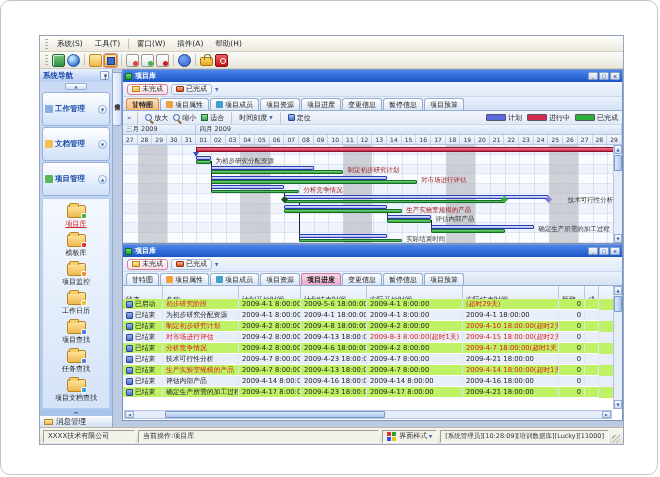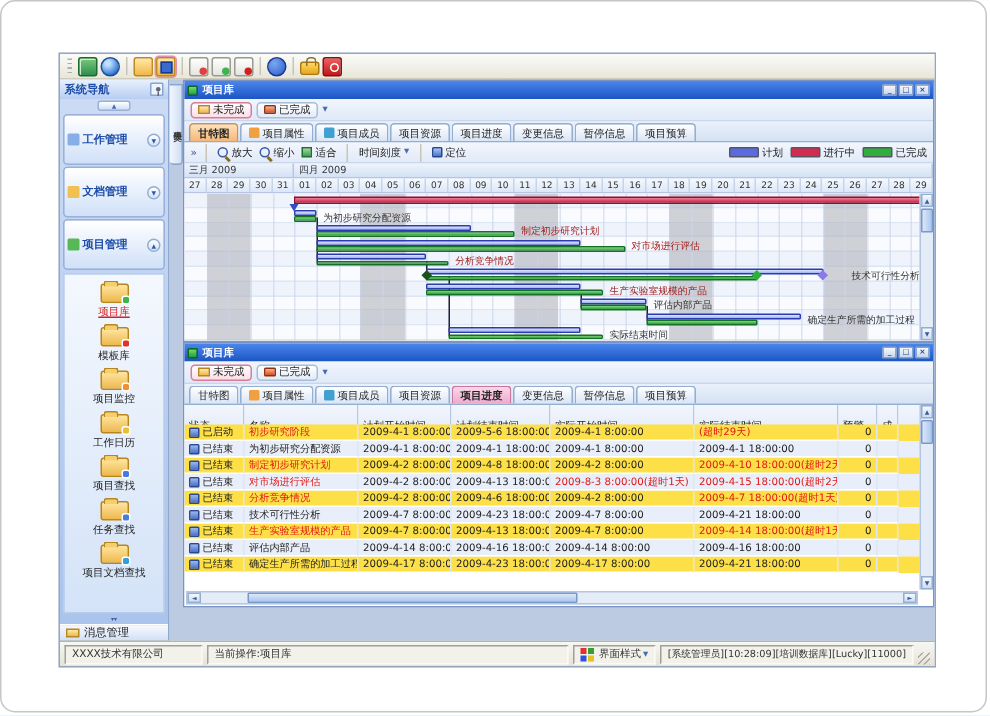--- a/index.html
+++ b/index.html
@@ -104,41 +104,52 @@
 .conn{position:absolute;width:1px;background:#223}
 .vsb{position:absolute;right:0;top:0;bottom:0;width:9px;background:#e4ecf7;border-left:1px solid #b6c6e2}
 .sbtn{position:absolute;left:0;width:8px;height:9px;background:linear-gradient(#f6f9fe,#cddcf2);border:1px solid #93aed0;font-size:4px;line-height:8px;text-align:center;color:#3a5a9a}
 .sthumb{position:absolute;left:0;width:8px;background:linear-gradient(90deg,#dce8fa,#aac6ee);border:1px solid #7898c8;border-radius:1px}
 
 .tblzone{flex:1;position:relative;background:#fff;overflow:hidden}
 .thead{display:flex;height:29px}
 .hc{background:linear-gradient(#f2f6fd,#dce6f6);border-right:1px solid #b8c8e0;border-bottom:1px solid #b8c8e0;font-size:7px;color:#222;display:flex;align-items:center;padding:0 3px;overflow:hidden;white-space:nowrap;flex-shrink:0}
 .trows{position:absolute;left:0;right:9px;top:13px}
 .tr{display:flex;height:11px}
-.tr.a{background:#fde047}.tr.b{background:#e9effa}
+.tr.a{background:#bef264}.tr.b{background:#e9effa}
 .td{font-size:6.8px;display:flex;align-items:center;padding:0 3px;border-right:1px solid #dde6f3;border-bottom:1px solid #fff;overflow:hidden;white-space:nowrap;flex-shrink:0;color:#222}
 .td.red{color:#e01818}
 .stico{display:inline-block;width:7px;height:7px;background:linear-gradient(#9ab8f0,#4a70c8);border:1px solid #2a4890;border-radius:1px;margin-right:2px;flex-shrink:0}
 .hsb{position:absolute;left:1px;right:10px;bottom:1px;height:9px;background:#e4ecf7;border:1px solid #b6c6e2}
 .hbtn{position:absolute;top:0;width:9px;height:7px;background:linear-gradient(#f6f9fe,#cddcf2);border:1px solid #93aed0;font-size:4px;line-height:6px;text-align:center;color:#3a5a9a}
 .hthumb{position:absolute;top:0;height:7px;background:linear-gradient(#dce8fa,#aac6ee);border:1px solid #7898c8;border-radius:1px}
 
 .status{height:17px;background:linear-gradient(#f7f7f3,#e5e3d7);border-top:1px solid #b8b5a5;display:flex;align-items:center;padding:1px 3px;gap:3px;font-size:7px;color:#333}
 .spanel{height:13px;border:1px solid;border-color:#a0a096 #fbfbf6 #fbfbf6 #a0a096;display:flex;align-items:center;padding:0 4px;background:#f2f1ea;white-space:nowrap;overflow:hidden}
 .op{flex:1}
 .sess{font-size:6.5px}
 .colorgrid{width:9px;height:9px;position:relative;margin-right:3px}
 .colorgrid::before{content:'';position:absolute;left:0;top:0;width:4px;height:4px;background:#e03030;box-shadow:5px 0 0 #30a030,0 5px 0 #3050e0,5px 5px 0 #e8c020}
 .gripc{width:8px;height:8px;align-self:flex-end;background:repeating-linear-gradient(135deg,transparent 0,transparent 2px,#b0ada0 2px,#b0ada0 3px)}
 </style>
 </head>
 <body>
 
 <div class="page">
  <div class="app">
+  <div class="menubar">
+    <div class="grip"></div>
+    <div class="mitems">
+          <span class="menu-item">系统(S)</span>
+          <span class="menu-item">工具(T)</span>
+          <span class="menusep"></span>
+          <span class="menu-item">窗口(W)</span>
+          <span class="menu-item">插件(A)</span>
+          <span class="menu-item">帮助(H)</span>
+        </div>
+  </div>
   <div class="toolbar">
     <div class="grip"></div>
     <div class="ticons">
           <span class="ic ic-computer-icon"></span>
           <span class="ic ic-globe-icon"></span>
           <span class="tsep"></span>
           <span class="ic ic-folder-open-icon"></span>
           <span class="ic ic-folder-save-icon"></span>
           <span class="tsep"></span>
           <span class="ic ic-doc-new-icon"></span>

